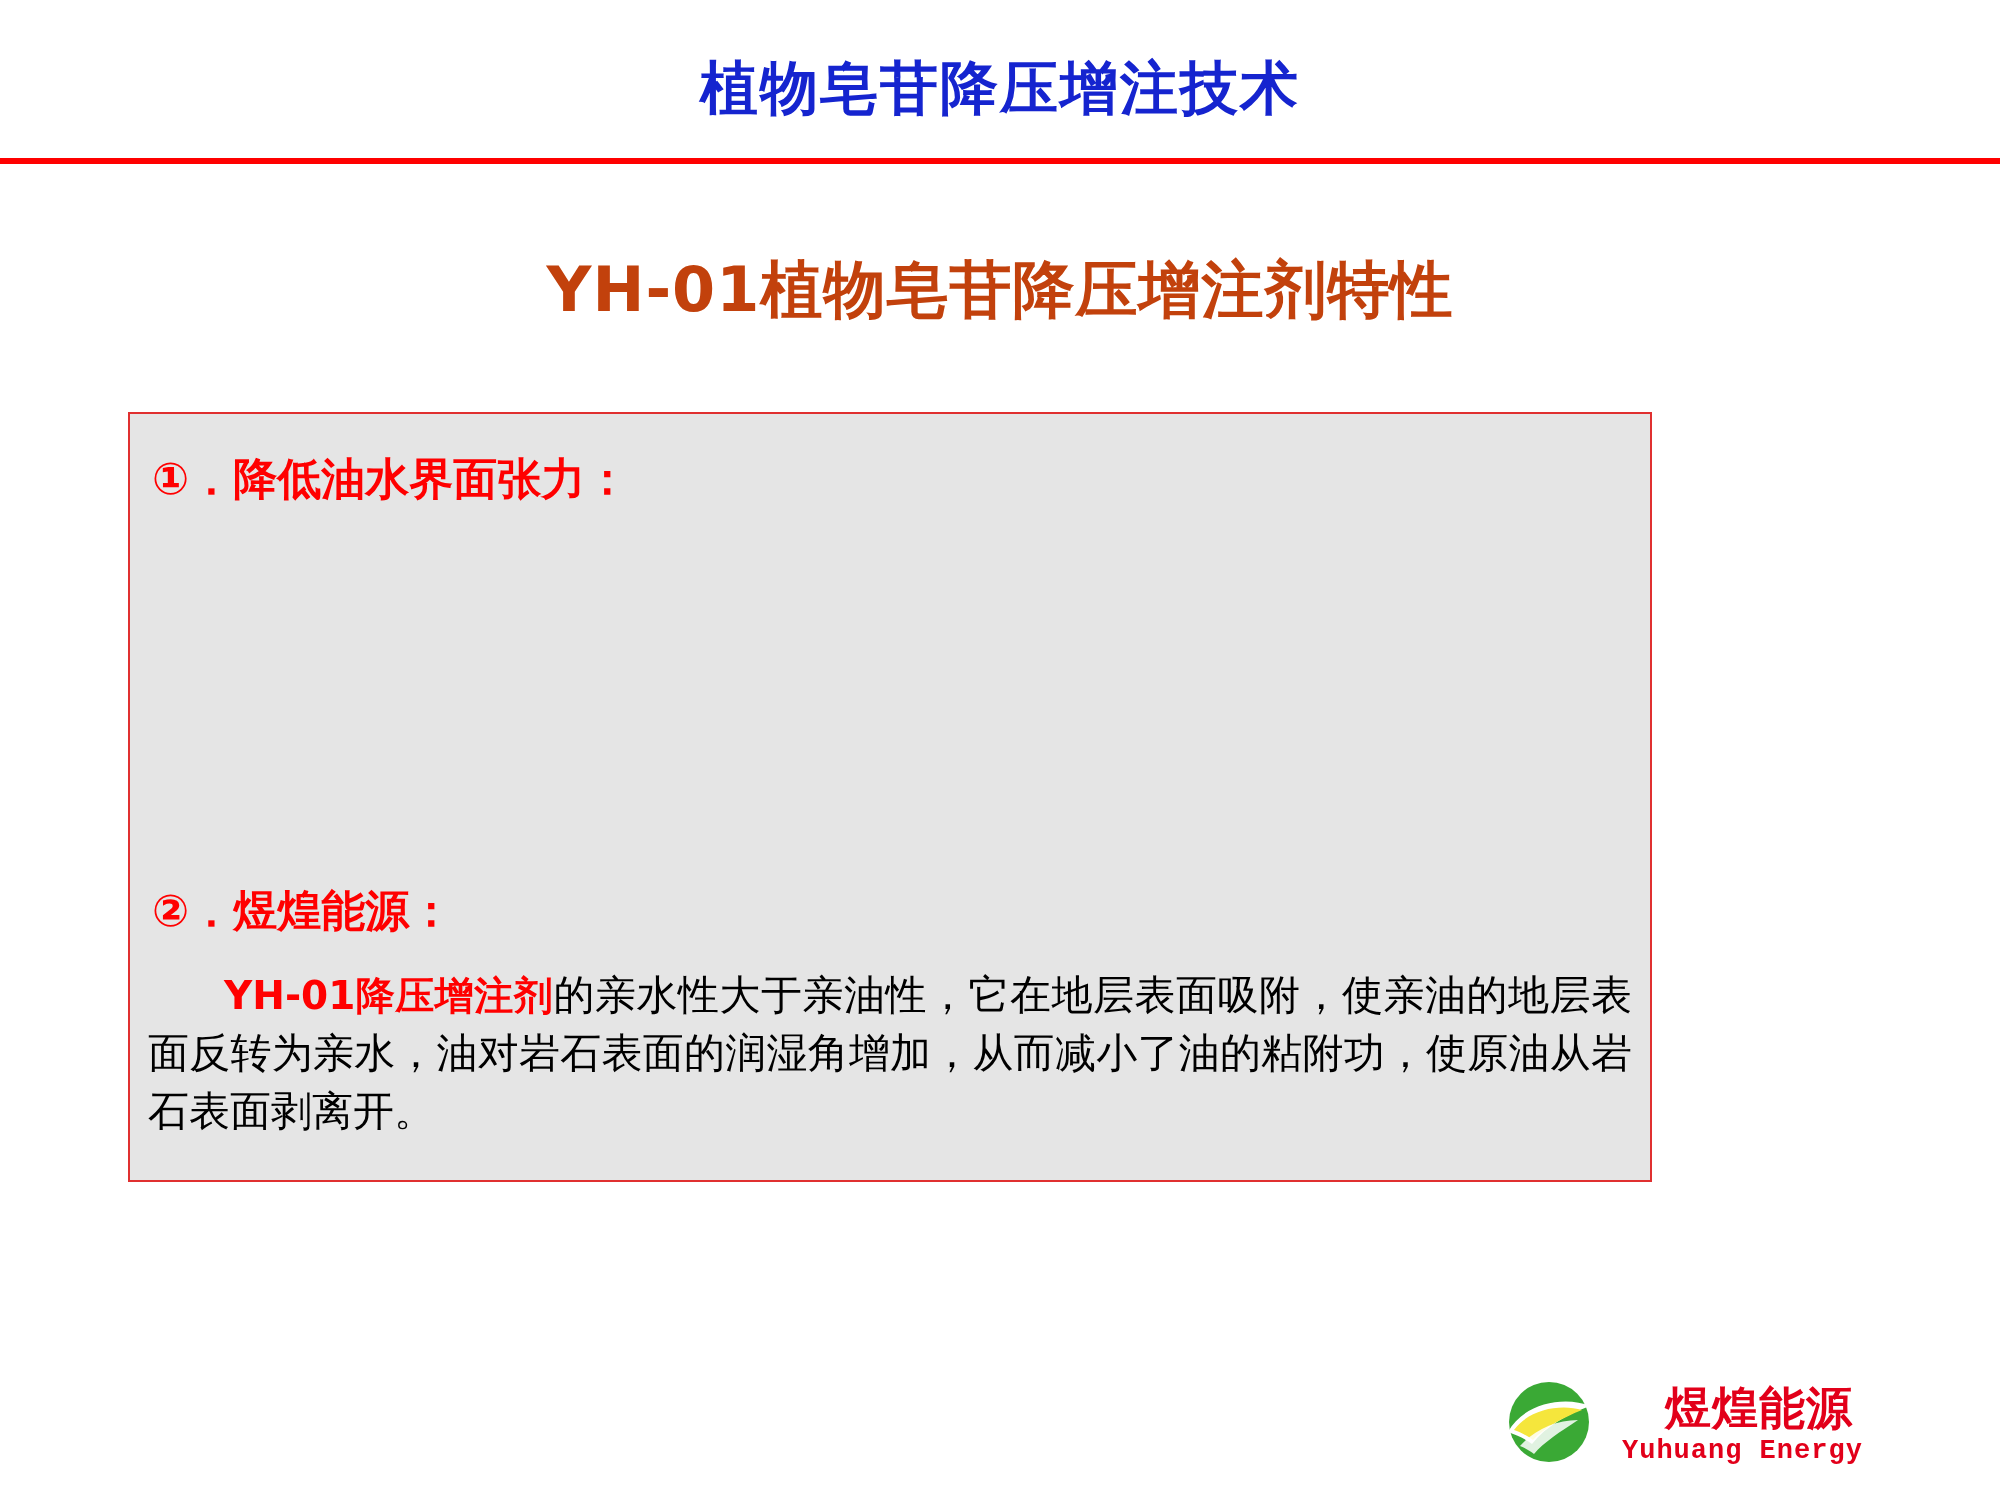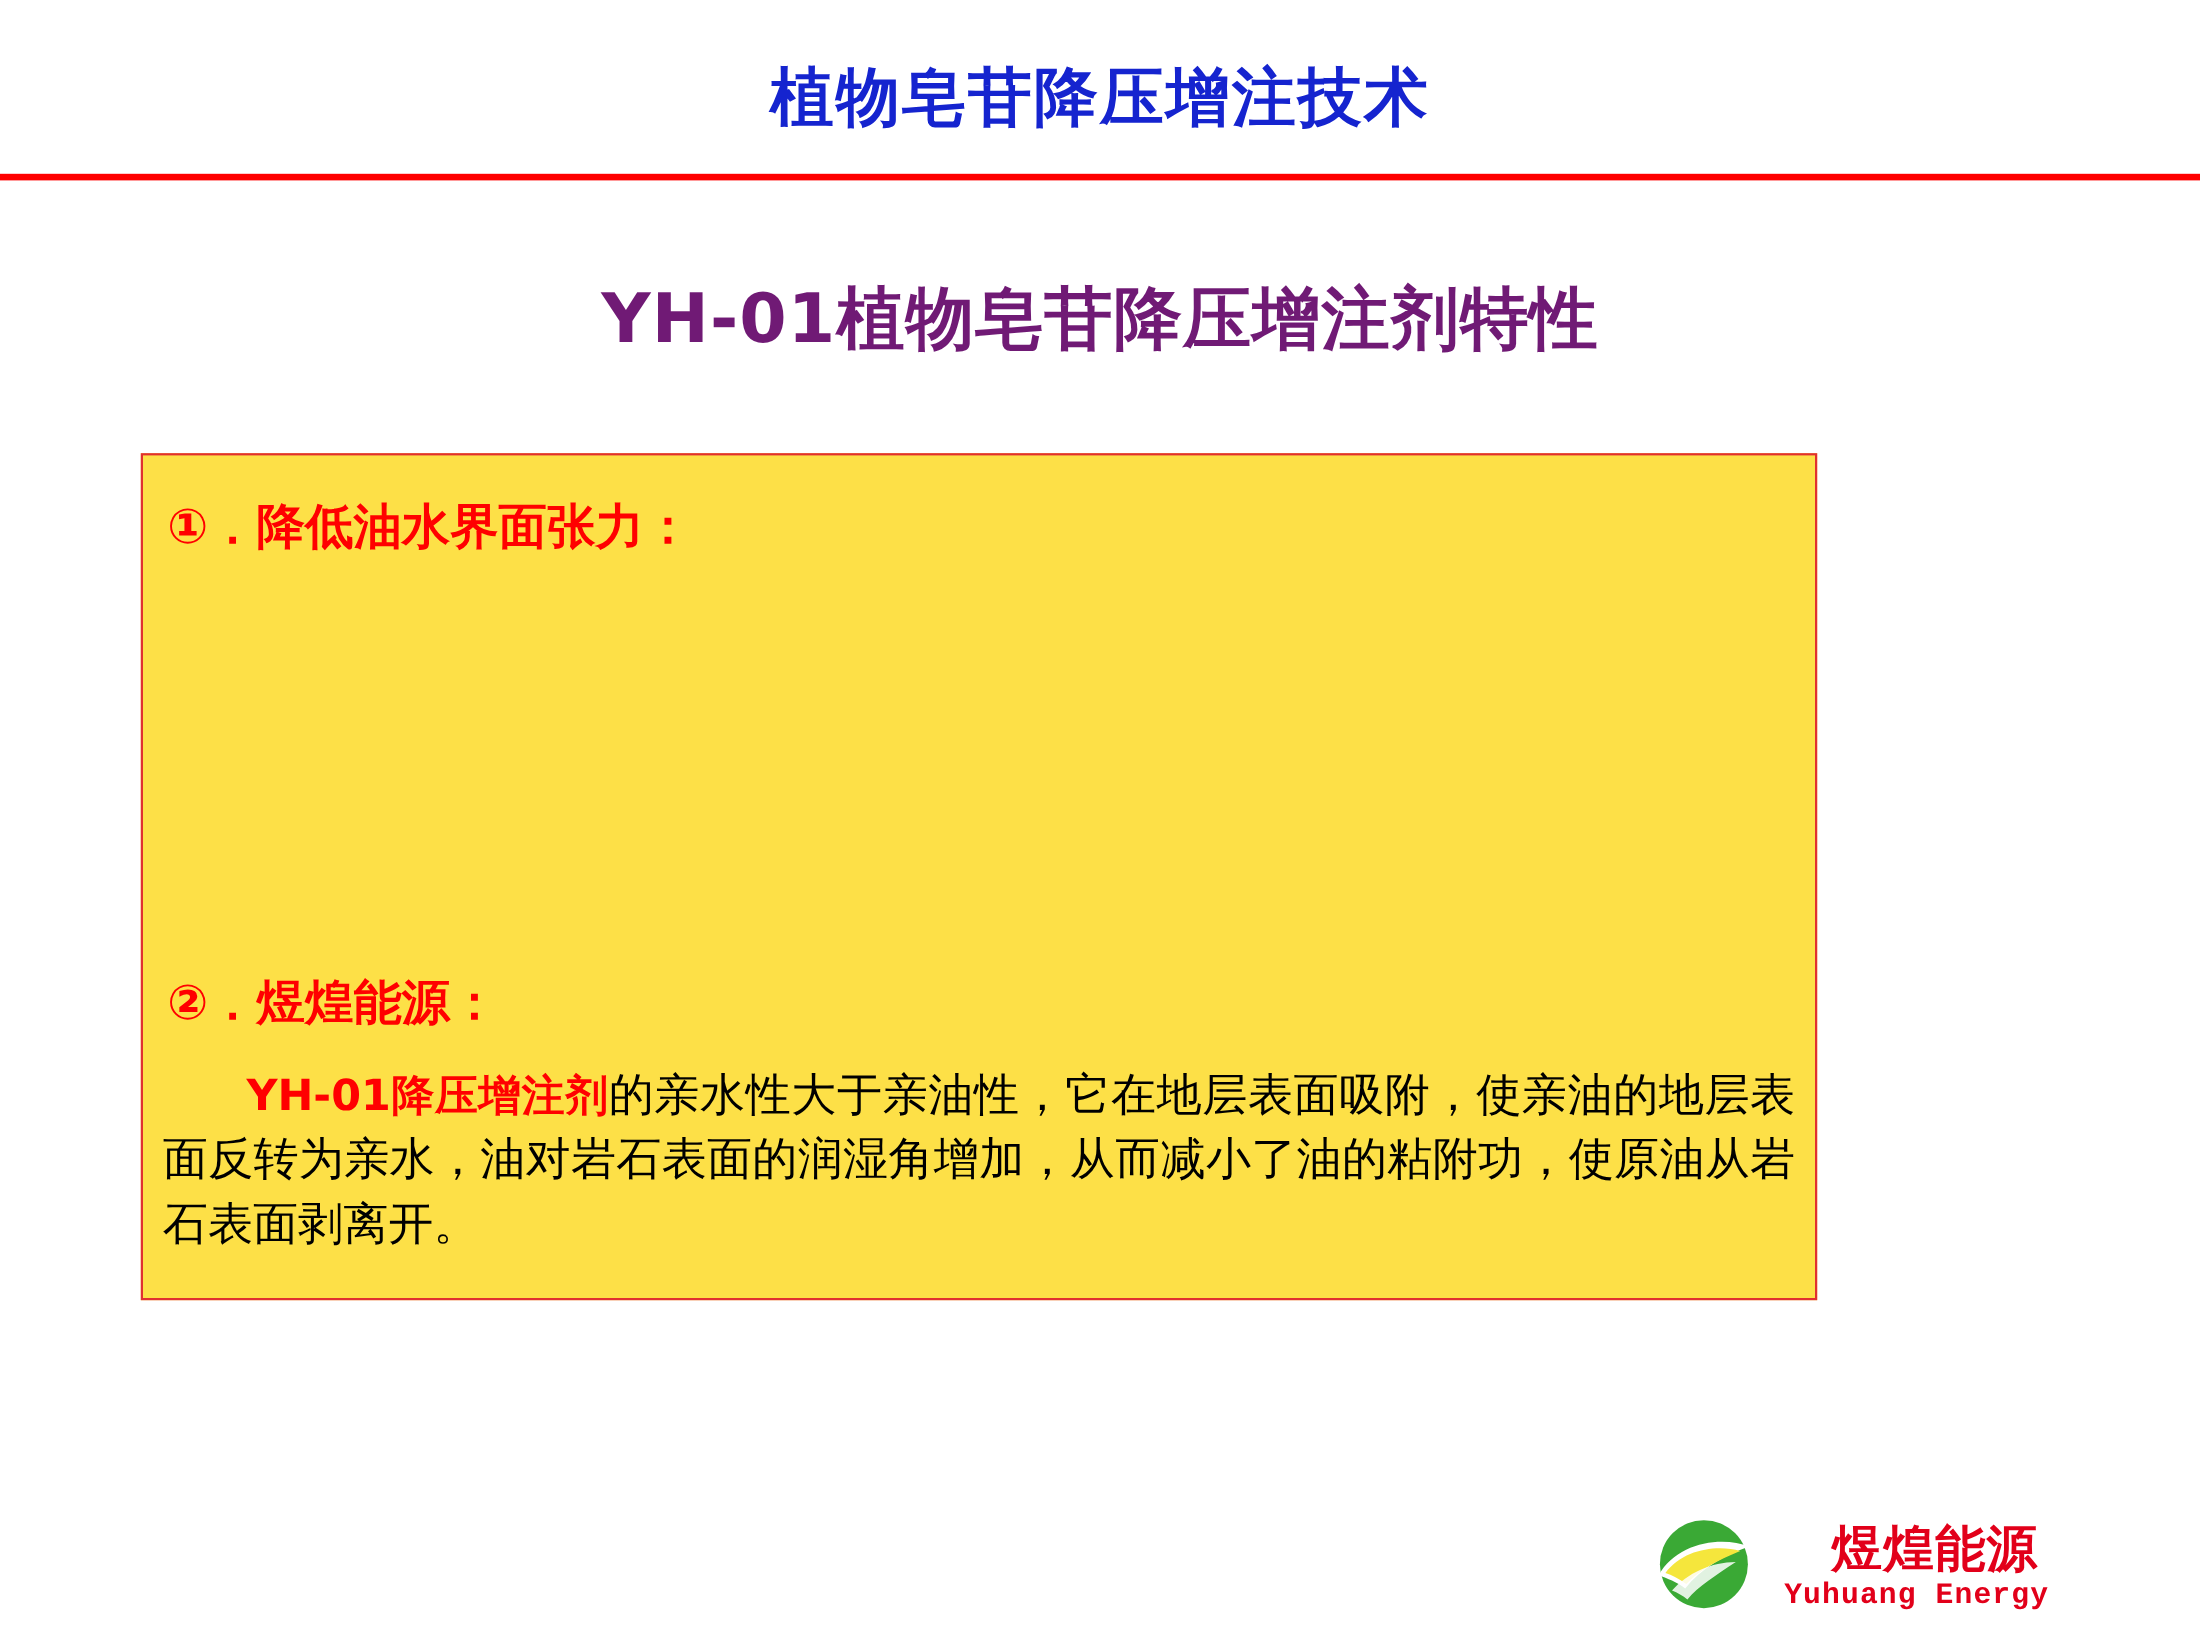--- a/index.html
+++ b/index.html
@@ -45,35 +45,35 @@
   }
   
   .sub-title {
     position: absolute;
     left: 0;
     top: 248px;
     width: 2000px;
     text-align: center;
     font-size: 62px;
     font-weight: bold;
-    color: #701a75;
+    color: #c2410c;
     font-family: "DejaVu Sans", "Liberation Sans", sans-serif;
     letter-spacing: 1px;
     white-space: nowrap;
   }
   
   .content-box {
     position: absolute;
     left: 128px;
     top: 412px;
     width: 1524px;
     height: 770px;
     border: 2px solid #e03030;
     box-sizing: border-box;
-    background: #fde047;
+    background: #e5e5e5;
   }
   .section-heading {
     position: absolute;
     font-size: 44px;
     font-weight: bold;
     color: #ff0000;
     font-family: "DejaVu Sans", "Liberation Sans", sans-serif;
     white-space: nowrap;
   }
   .heading-1 { left: 22px; top: 36px; }

